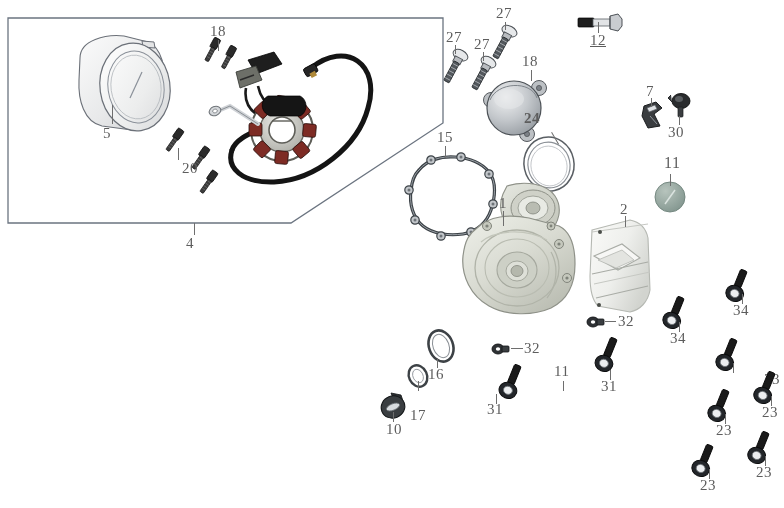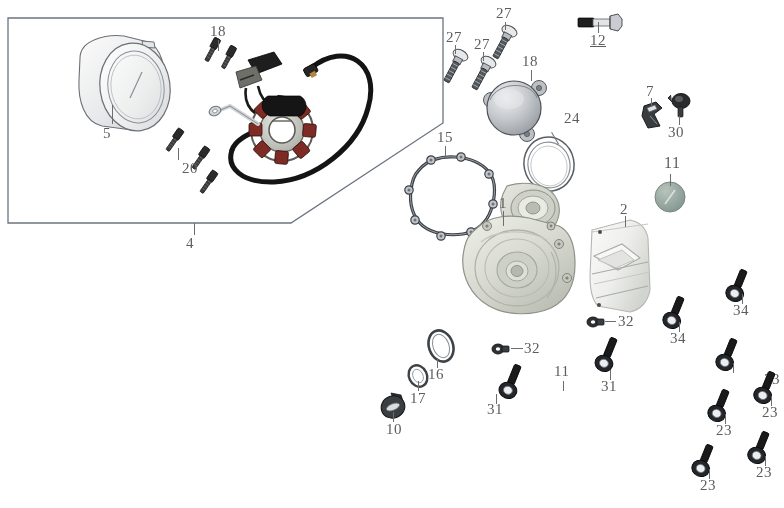--- a/index.html
+++ b/index.html
@@ -228,21 +228,21 @@
   <span class="lbl" style="left:522px;top:54px;">18</span>
 
   <div class="part" style="left:521px;top:134px;">
     <svg width="56" height="60" viewBox="0 0 56 60">
       <ellipse cx="28" cy="30" rx="25" ry="27" transform="rotate(-12 28 30)" fill="none" stroke="#5a5f64" stroke-width="1.5"></ellipse>
       <ellipse cx="28" cy="31" rx="21" ry="23" transform="rotate(-12 28 31)" fill="none" stroke="#8b9096" stroke-width="1.2"></ellipse>
       <ellipse cx="28" cy="32" rx="18" ry="20" transform="rotate(-12 28 32)" fill="none" stroke="#b8bcc0" stroke-width=".8"></ellipse>
     </svg>
   </div>
   <div class="lead d" style="left:552px;top:132px;width:14px;transform:rotate(60deg);"></div>
-  <span class="lbl" style="left:564px;top:111px;">24</span>
+  <span class="lbl" style="left:524px;top:111px;font-weight:bold;">24</span>
 
   <div class="part" style="left:403px;top:148px;">
     <svg width="98" height="92" viewBox="0 0 98 92">
       <path d="M16 22 C24 12 38 8 52 9 C66 10 78 14 86 24 C94 34 92 50 88 62
                C84 74 74 84 60 86 C46 88 30 86 20 78 C10 70 6 56 8 42 C9 32 11 27 16 22 Z" fill="none" stroke="#3c4247" stroke-width="3.2"></path>
       <path d="M16 22 C24 12 38 8 52 9 C66 10 78 14 86 24 C94 34 92 50 88 62
                C84 74 74 84 60 86 C46 88 30 86 20 78 C10 70 6 56 8 42 C9 32 11 27 16 22 Z" fill="none" stroke="#9aa0a6" stroke-width="1"></path>
       <g fill="#c2c6ca" stroke="#3c4247" stroke-width="1.2">
         <circle cx="28" cy="12" r="4.2"></circle>
           <circle cx="58" cy="9" r="4.2"></circle>
@@ -392,21 +392,21 @@
   <div class="lead v" style="left:393px;top:412px;height:10px;"></div>
   <span class="lbl" style="left:386px;top:422px;text-align:right;">10</span>
 
   <div class="part" style="left:405px;top:363px;">
     <svg width="26" height="26" viewBox="0 0 26 26">
       <ellipse cx="13" cy="13" rx="9" ry="11" transform="rotate(-25 13 13)" fill="none" stroke="#3d4246" stroke-width="2.4"></ellipse>
       <ellipse cx="13" cy="13" rx="5" ry="7" transform="rotate(-25 13 13)" fill="#ffffff" stroke="#8b9096" stroke-width=".8"></ellipse>
     </svg>
   </div>
   <div class="lead v" style="left:418px;top:381px;height:10px;"></div>
-  <span class="lbl" style="left:410px;top:391px;">17</span>
+  <span class="lbl" style="left:410px;top:408px;">17</span>
 
   <div class="part" style="left:424px;top:326px;">
     <svg width="34" height="40" viewBox="0 0 34 40">
       <ellipse cx="17" cy="20" rx="12" ry="16" transform="rotate(-20 17 20)" fill="none" stroke="#3d4246" stroke-width="2.6"></ellipse>
       <ellipse cx="17" cy="20" rx="8" ry="12" transform="rotate(-20 17 20)" fill="#ffffff" stroke="#8b9096" stroke-width="1"></ellipse>
     </svg>
   </div>
   <div class="lead v" style="left:437px;top:358px;height:10px;"></div>
   <span class="lbl" style="left:428px;top:367px;">16</span>
 

